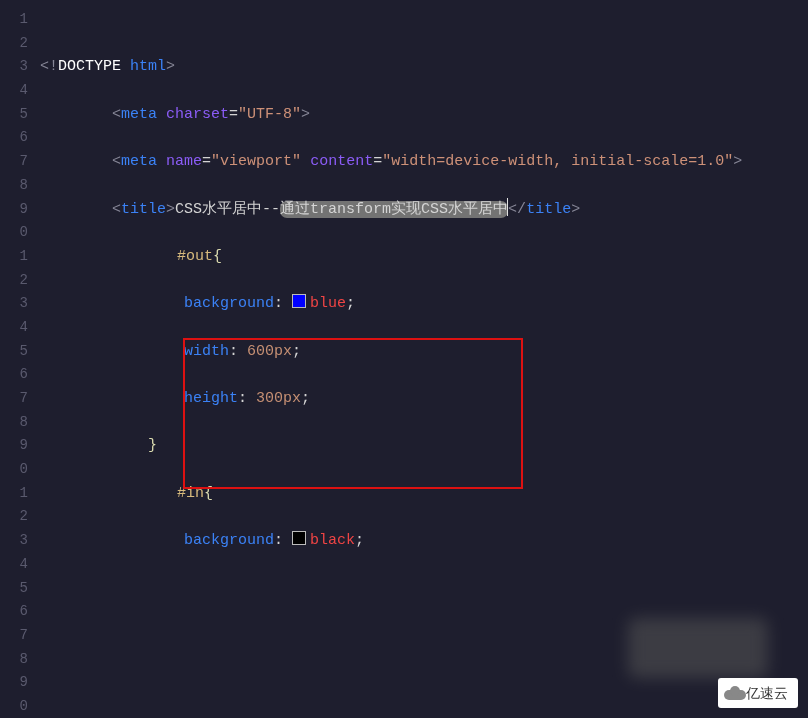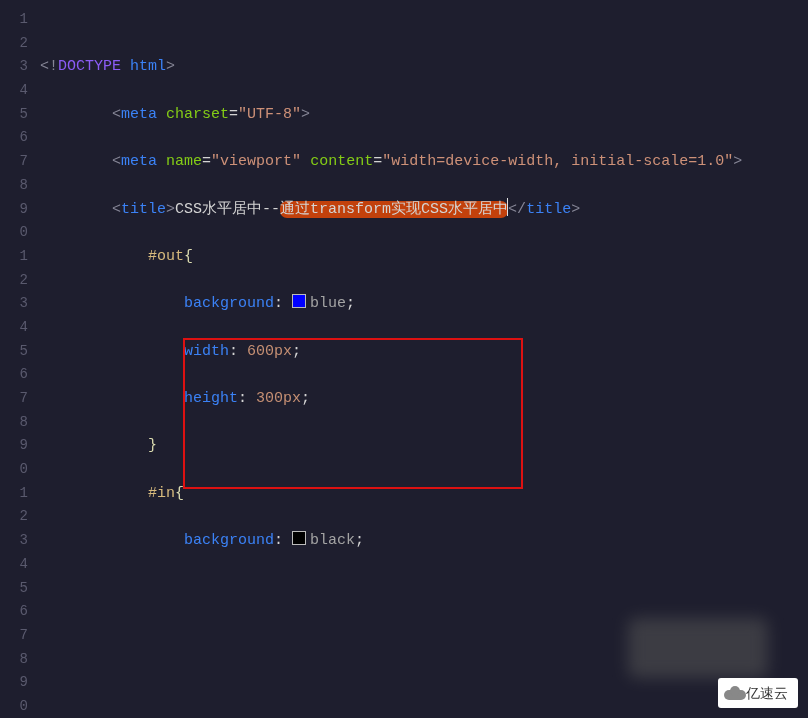--- a/index.html
+++ b/index.html
@@ -34,35 +34,35 @@
   .code {
     padding-top: 8px;
     padding-left: 6px;
     position: relative;
     white-space: pre;
   }
   .line { height: 23.7px; }
 
   
   .p  { color: #868696; }          
-  .dt { color: #8b5cf6; }          
+  .dt { color: #ffffff; }          
   .tn { color: #3b82f6; }          
-  .attr { color: #84cc16; }        
+  .attr { color: #8b5cf6; }        
   .eq { color: #d4d4d4; }
   .str { color: #ce9178; }         
-  .sel { color: #d7ba7d; }         
+  .sel { color: #d7ba7d; margin-left: 29px; }         
   .prop { color: #3b82f6; }        
   .num { color: #c58f73; }         
   .txt { color: #d4d4d4; }
   .br  { color: #dcdcb0; }         
-  .kw  { color: #a3a3a3; }         
+  .kw  { color: #ef4444; }         
   .semi{ color: #d4d4d4;}
 
   .sel-text {
-    background: #c2410c;
+    background: #737373;
     border-radius: 7px;
   }
   .cursor {
     display:inline-block;
     width:1px; height:18px;
     background:#e0e0e0;
     vertical-align:-3px;
     margin-left:-1px;
   }
 

